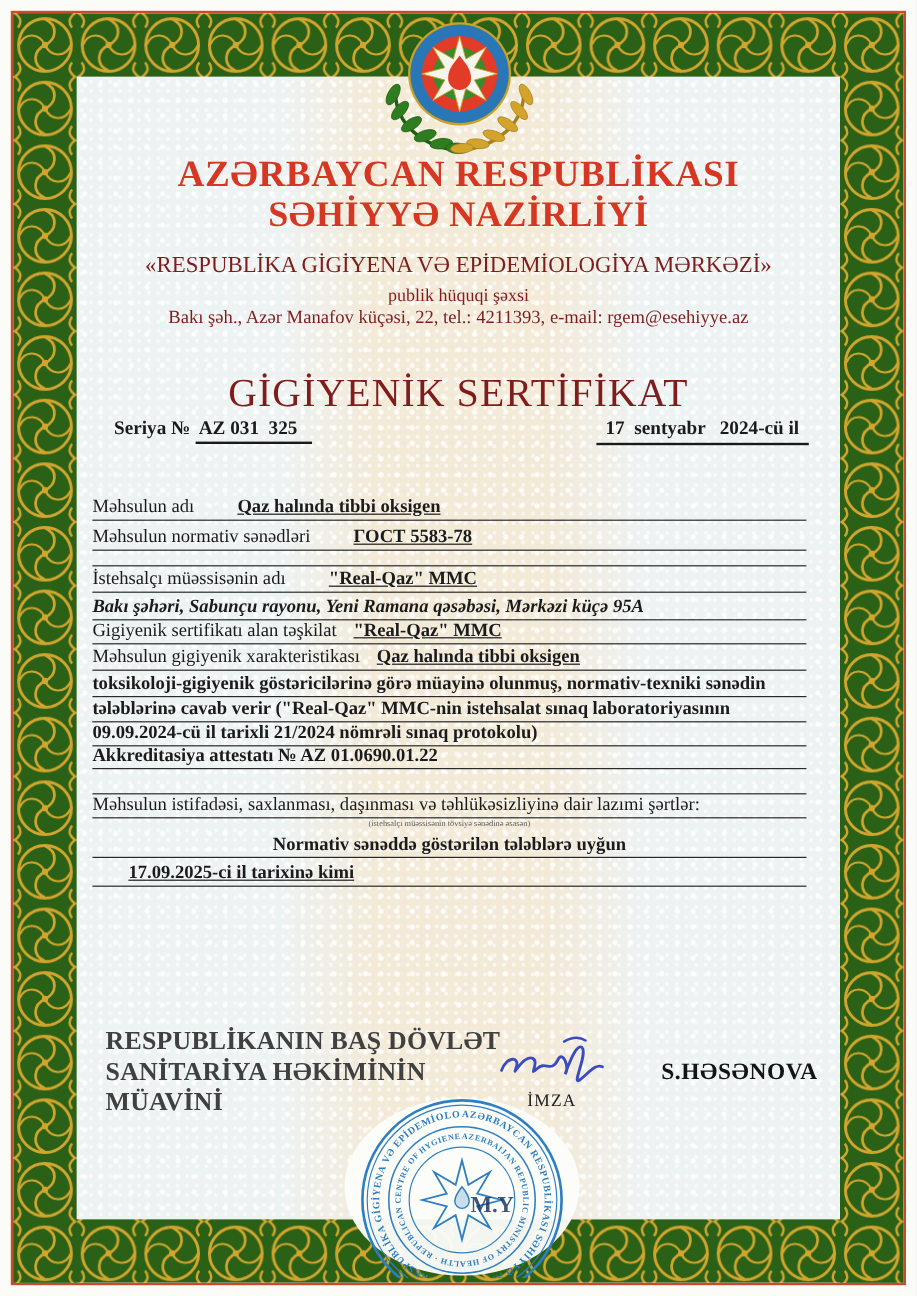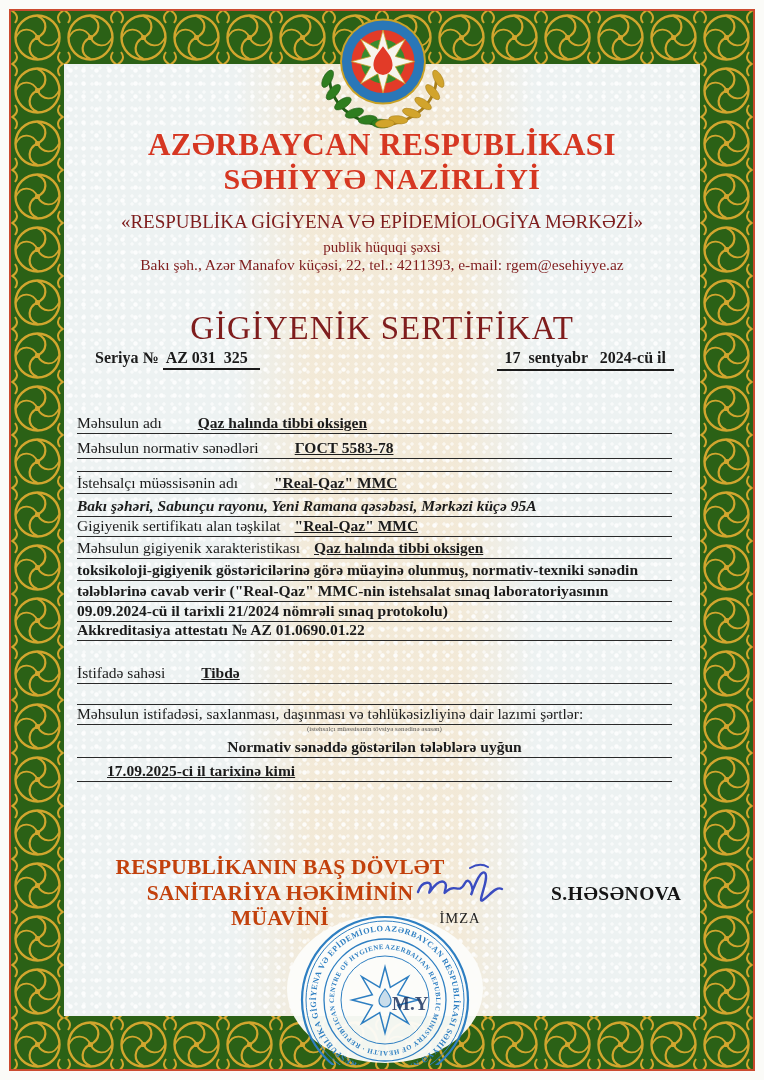--- a/index.html
+++ b/index.html
@@ -39,22 +39,22 @@
   .fields{top:391px;left:77px;right:92px;margin-top:20px;}
   .fr{display:flex;align-items:flex-end;border-bottom:1.6px solid #2a2a2a;
       font-size:15.5px;line-height:1.05;padding-bottom:2px;box-sizing:border-box;}
   .fr .lbl{font-weight:normal;white-space:pre;}
   .fr .val{font-weight:bold;margin-left:36px;white-space:pre;text-decoration:underline;}
   .fr.fullb{font-weight:bold;}
   .fr.fulli{font-weight:bold;font-style:italic;}
   .fr.center{justify-content:center;font-weight:bold;}
   .note{font-size:7px;color:#5c5c5c;text-align:center;line-height:9px;height:9px;overflow:hidden;}
 
-  .sig-line{left:104px;width:352px;text-align:center;font-weight:bold;font-size:21.5px;
-    letter-spacing:.2px;color:#c2410c;}
+  .sig-line{left:88px;width:352px;font-weight:bold;font-size:21.5px;
+    letter-spacing:.2px;color:#404040;}
   .imza{left:424px;top:910px;width:72px;text-align:center;font-size:14.5px;letter-spacing:1px;color:#222;}
   .signer{left:551px;top:883px;font-size:19.5px;font-weight:bold;letter-spacing:.5px;color:#141414;text-align:center;}
 </style>
 </head>
 <body>
 
 <div class="page">
 
   <div class="frame-line"></div>
 
@@ -151,24 +151,20 @@
       </div>
       <div class="fr fullb" style="height:21px">
         <span>tələblərinə cavab verir ("Real-Qaz" MMC-nin istehsalat sınaq laboratoriyasının</span>
       </div>
       <div class="fr fullb" style="height:20px">
         <span>09.09.2024-cü il tarixli 21/2024 nömrəli sınaq protokolu)</span>
       </div>
       <div class="fr fullb" style="height:19px">
         <span>Akkreditasiya attestatı № AZ 01.0690.01.22</span>
       </div>
-      <div class="fr" style="height:19px;margin-top:24px">
-        <span class="lbl">İstifadə sahəsi</span>
-        <span class="val">Tibdə</span>
-      </div>
       <div class="fr" style="height:21px"></div>
       <div class="fr" style="height:20px">
         <span class="lbl">Məhsulun istifadəsi, saxlanması, daşınması və təhlükəsizliyinə dair lazımi şərtlər:</span>
       </div>
       <div class="note">(istehsalçı müəssisənin tövsiyə sənədinə əsasən)</div>
       <div class="fr center" style="height:24px">
         <span>Normativ sənəddə göstərilən tələblərə uyğun</span>
       </div>
       <div class="fr" style="height:24px">
         <span class="val" style="margin-left:30px">17.09.2025-ci il tarixinə kimi</span>

